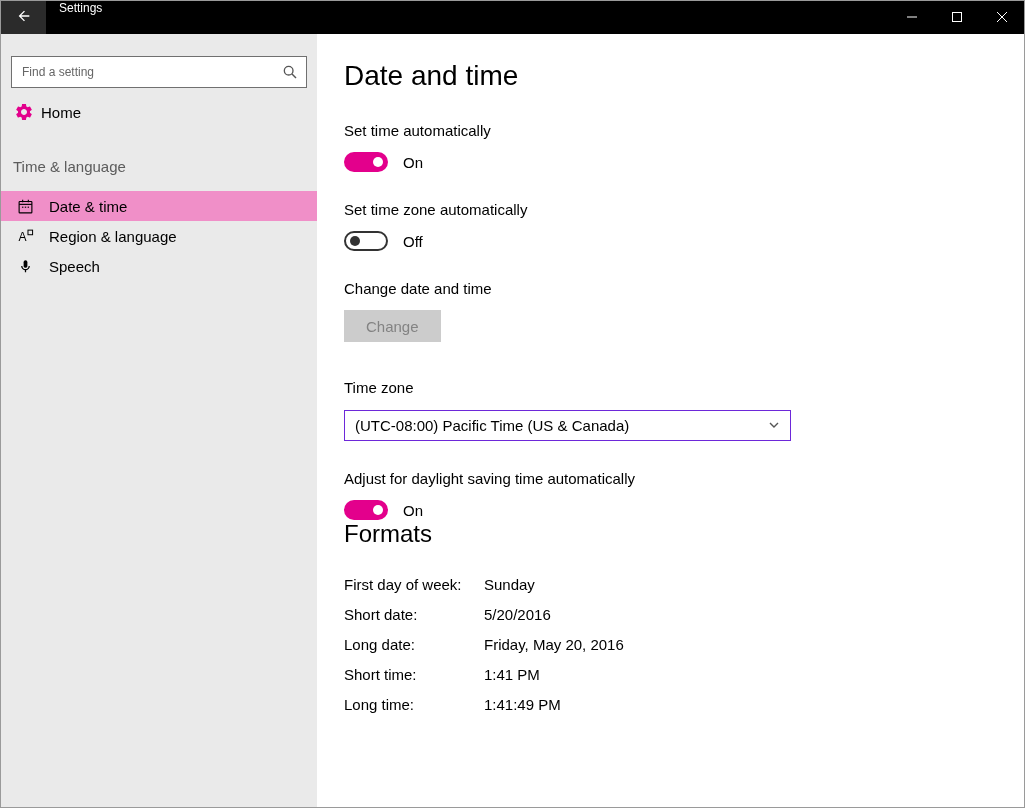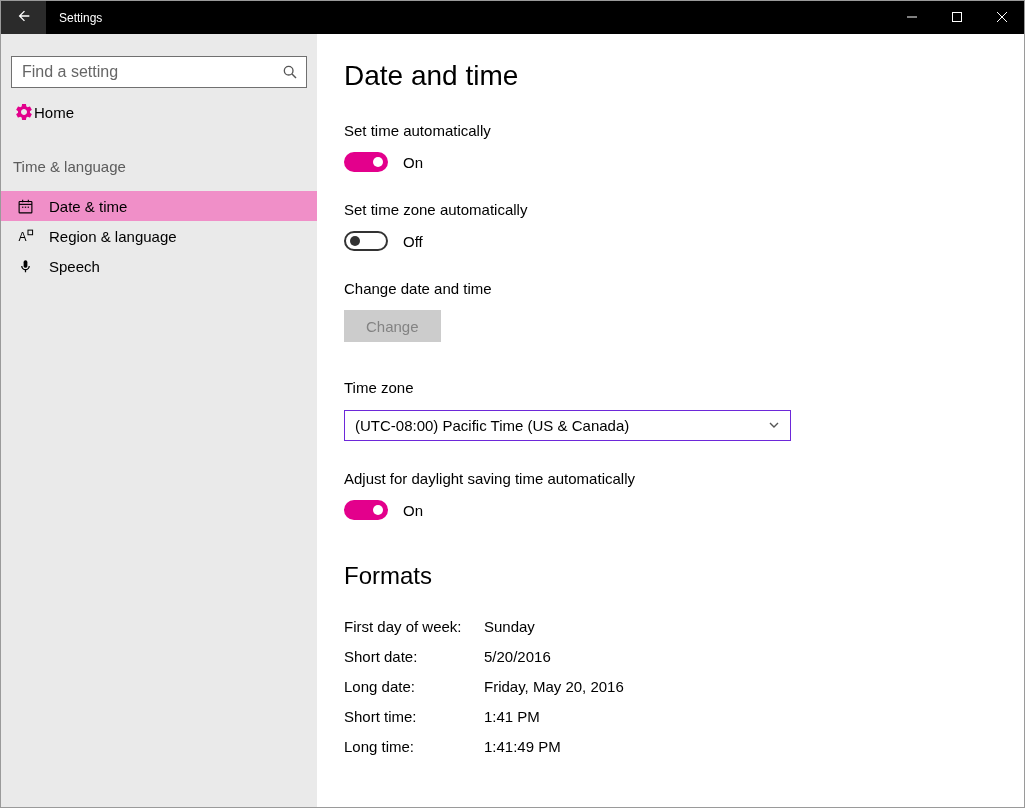--- a/index.html
+++ b/index.html
@@ -2,36 +2,36 @@
 <html><head>
 <meta charset="utf-8">
 <style>
   * { margin:0; padding:0; box-sizing:border-box; }
   html,body { background:#fff; }
   body { font-family:"Liberation Sans", sans-serif; color:#000; }
 
   .window { width:1025px; height:808px; position:relative; overflow:hidden; background:#fff; border:1px solid #9a9a9a; }
 
   
-  .titlebar { height:33px; background:#000; display:flex; align-items:center; }
+  .titlebar { height:33px; background:#000; display:flex; align-items:flex-start; }
   .back-btn { width:45px; height:33px; background:#2b2b2b; border:none; display:flex; align-items:center; justify-content:center; cursor:pointer; }
   .tb-title { display:flex; align-items:center; margin-left:13px; color:#fff; font-size:12px; }
   .win-controls { margin-left:auto; display:flex; }
   .win-btn { width:45px; height:33px; background:transparent; border:none; display:flex; align-items:center; justify-content:center; cursor:pointer; }
 
   
   .app-body { display:flex; height:775px; }
 
   
   .sidebar { width:316px; flex-shrink:0; background:#eaeaea; padding-top:22px; }
   .searchbox { position:relative; margin:0 10px; }
-  .searchbox input { width:100%; height:32px; border:1px solid #707070; background:#fff; padding:0 34px 0 10px; font-size:16px; font-family:inherit; color:#333; }
+  .searchbox input { width:100%; height:32px; border:1px solid #707070; background:#fff; padding:0 34px 0 10px; font-size:12px; font-family:inherit; color:#333; }
   .searchbox input::placeholder { color:#666; }
   .searchbox .mag { position:absolute; right:9px; top:8px; }
-  .home-item { display:flex; align-items:center; gap:0; height:40px; margin-top:4px; padding:0 13px; font-size:15px; cursor:pointer; }
+  .home-item { display:flex; align-items:center; gap:7px; height:40px; margin-top:4px; padding:0 13px; font-size:15px; cursor:pointer; }
   .section-header { margin-top:20px; height:28px; display:flex; align-items:center; padding:0 12px; color:#5c5c5c; font-size:15px; }
   .nav { margin-top:11px; }
   .nav-item { display:flex; align-items:center; gap:14px; height:30px; padding:0 14px; font-size:15px; cursor:pointer; }
   .nav-item.selected { background:#f08fc8; }
   .icon-cell { width:20px; display:flex; align-items:center; justify-content:center; }
 
   
   .main { flex:1; background:#fff; padding:25px 0 0 27px; overflow:hidden; }
   .page-title { font-size:28px; font-weight:300; line-height:34px; }
   .current-time { margin-top:22px; font-size:15px; }
@@ -40,21 +40,21 @@
   .toggle-row { display:flex; align-items:center; margin-top:13px; }
   .toggle { width:44px; height:20px; border-radius:10px; position:relative; cursor:pointer; flex-shrink:0; }
   .toggle.on { background:#e3008c; }
   .toggle.on .knob { position:absolute; right:5px; top:5px; width:10px; height:10px; border-radius:50%; background:#fff; }
   .toggle.off { border:2px solid #333; background:transparent; }
   .toggle.off .knob { position:absolute; left:4px; top:3px; width:10px; height:10px; border-radius:50%; background:#333; }
   .toggle-state { margin-left:15px; font-size:15px; }
   .change-btn { margin-top:13px; min-width:90px; height:32px; padding:0 22px; background:#cccccc; color:#838383; border:none; font-size:15px; font-family:inherit; }
   .dropdown { margin-top:14px; width:447px; height:31px; border:1px solid #6d28d9; background:#fff; display:flex; align-items:center; justify-content:space-between; padding:0 10px; font-size:15px; cursor:pointer; }
   .tz-group { margin-top:37px; }
-  .formats { margin-top:42px; }
+  .formats { }
   .formats-title { font-size:24px; font-weight:300; }
   .formats-grid { margin-top:28px; display:grid; grid-template-columns:140px auto; row-gap:13px; font-size:15px; }
 </style>
 </head>
 <body>
 
 <div class="window">
 
   <div class="titlebar">
     <button class="back-btn">

